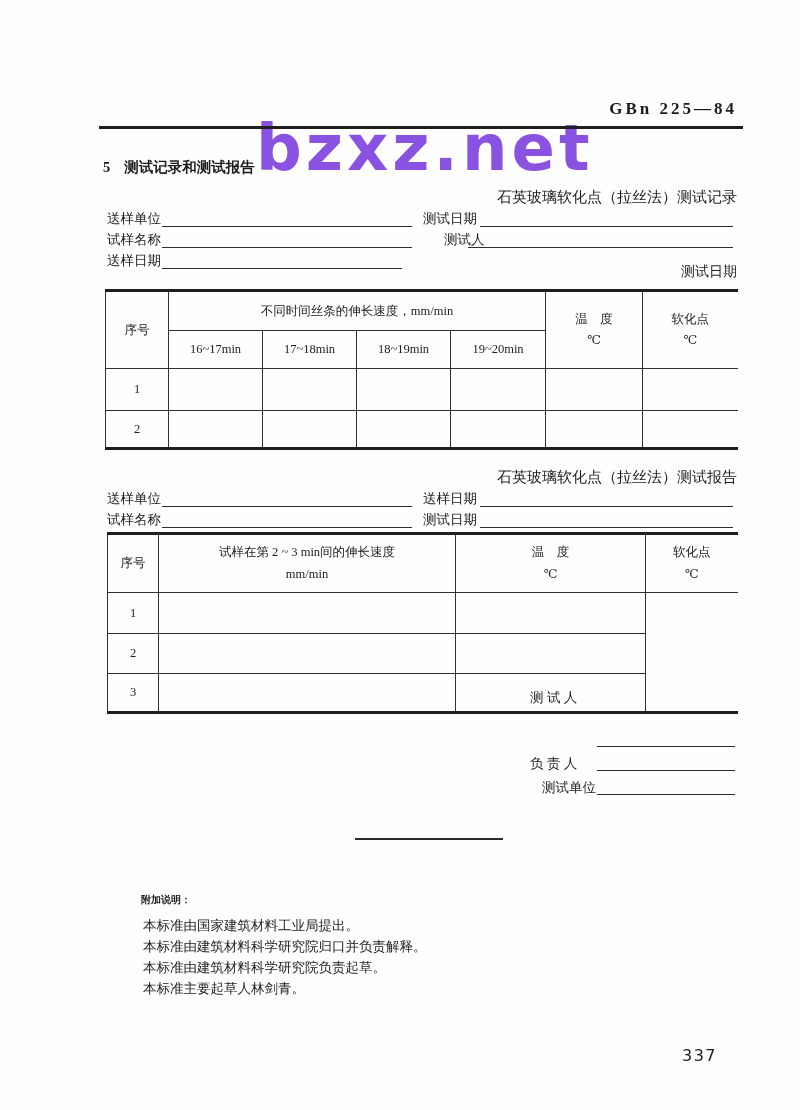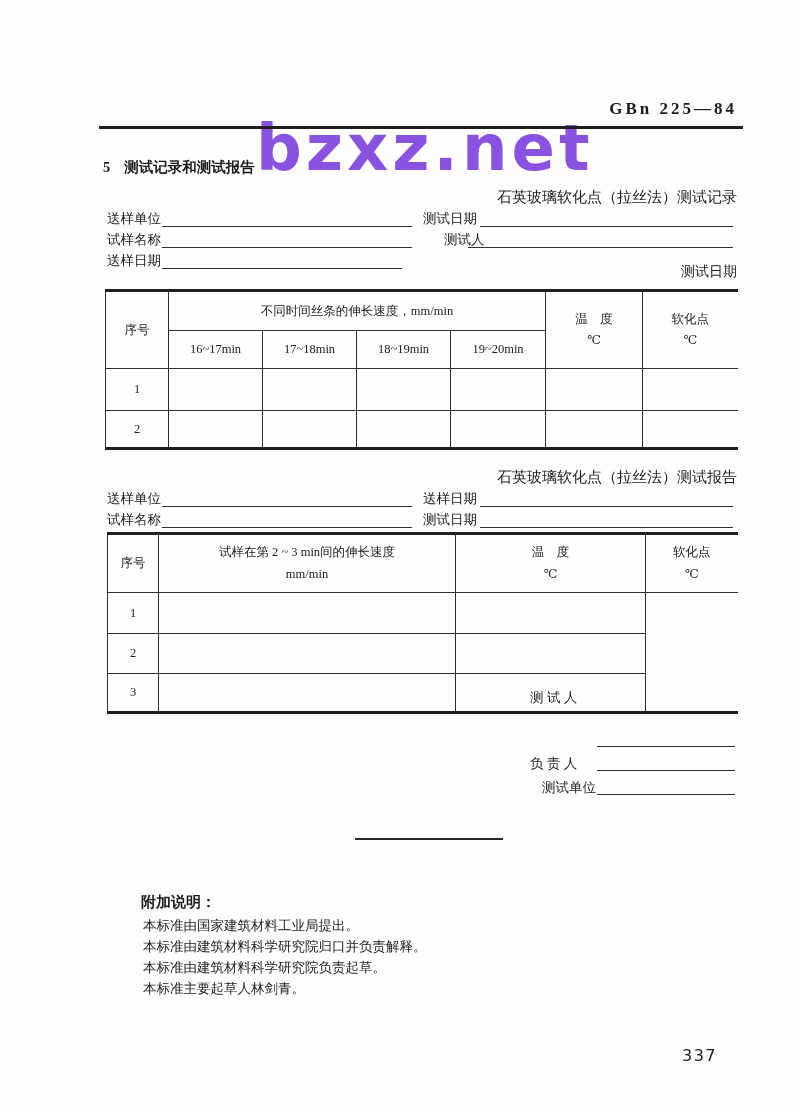--- a/index.html
+++ b/index.html
@@ -26,21 +26,21 @@
   .caption{left:105px;top:263px;width:632px;font-size:14px;}
   table{border-collapse:collapse;table-layout:fixed;position:absolute;background:transparent;}
   td{border:1px solid #2f2f2f;text-align:center;vertical-align:middle;
      font-size:12.5px;padding:0;line-height:1.5;overflow:hidden;}
   td.nr{border-right:none;margin-top:33px;}
   .t1{left:105px;top:289px;width:632px;border-top:3px solid #1f1f1f;border-bottom:3px solid #1f1f1f;border-right:none;}
   .t2{left:107px;top:532px;width:630px;border-top:3px solid #1f1f1f;border-bottom:3px solid #1f1f1f;border-right:none;}
   .sig-label{font-size:13.5px;white-space:nowrap;}
   .sig-line{left:597px;width:138px;height:15px;border-bottom:1.5px solid #2e2e2e;position:absolute;}
   .sep{left:355px;top:838px;width:148px;height:2px;background:#2a2a2a;}
-  .notes-heading{left:141px;top:893px;font-size:15px;font-weight:bold;}
+  .notes-heading{left:141px;top:893px;font-size:10px;font-weight:bold;}
   .note-line{left:143px;font-size:13.5px;}
   .page-no{left:682px;top:1046px;font-size:16px;letter-spacing:1.5px;font-family:"DejaVu Sans",sans-serif;}
   .two-line div{line-height:1.7;}
 </style>
 </head>
 <body>
 
 <div class="page">
 
   <div class="watermark">bzxz.net</div>

